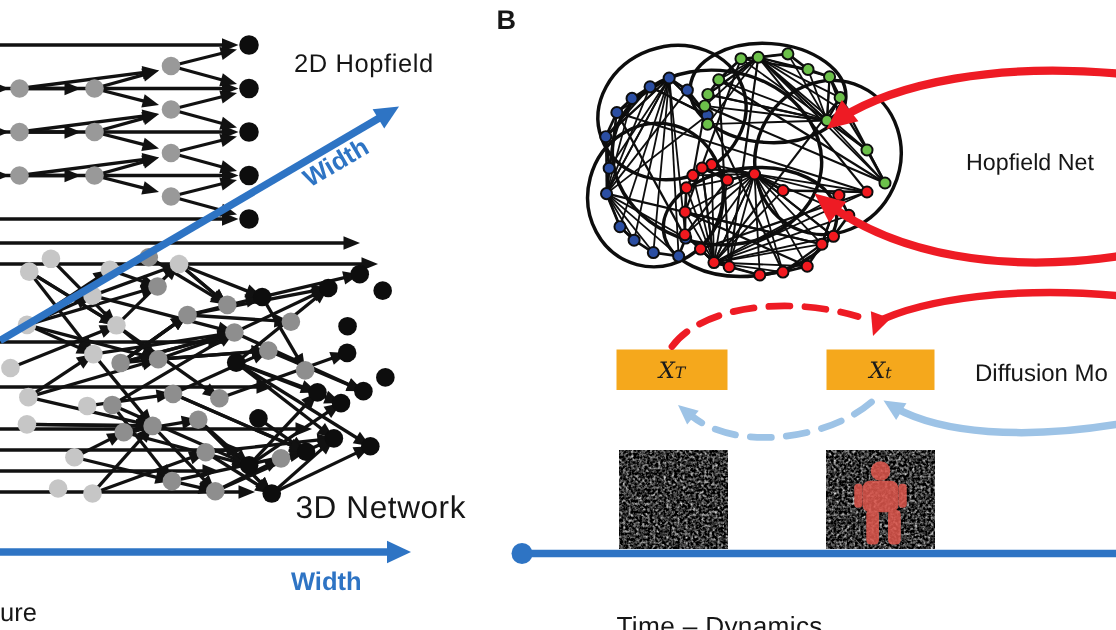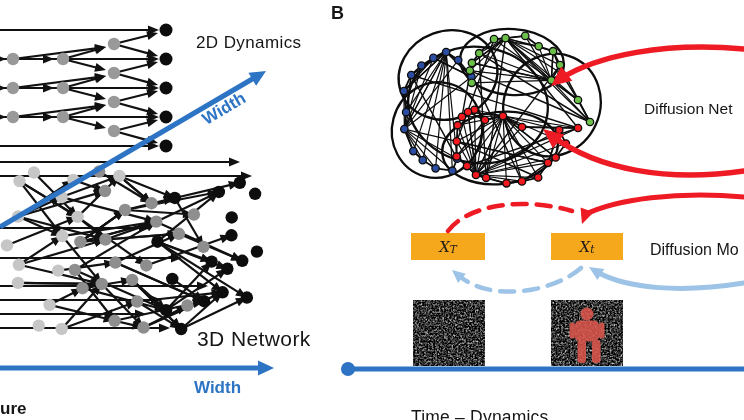--- a/index.html
+++ b/index.html
@@ -8,21 +8,21 @@
     font-family:"Liberation Sans",sans-serif;
   }
   #art{position:absolute;left:0;top:0;}
   .lbl{position:absolute;color:#161616;white-space:nowrap;line-height:1;}
   .lbl-2d{left:196px;top:34px;font-size:17px;letter-spacing:.4px;}
   .lbl-3d{left:197px;top:328px;font-size:21px;letter-spacing:.4px;}
   .lbl-b{left:331px;top:4px;font-size:18px;font-weight:bold;}
   .lbl-width{left:186px;top:100px;width:76px;text-align:center;font-size:17px;font-weight:bold;
     color:var(--axis-blue);transform:rotate(-30.5deg);transform-origin:center;}
   .lbl-depth{left:194px;top:379px;font-size:17px;font-weight:bold;color:var(--axis-blue);}
-  .lbl-ure{left:0px;top:400px;font-size:17px;font-weight:bold;}
+  .lbl-ure{left:0px;top:400px;font-size:17px;font-weight:normal;}
   .lbl-hopfield{left:644px;top:101px;font-size:15.5px;}
   .lbl-diffusion{left:650px;top:242px;font-size:16px;}
   .lbl-time{left:411px;top:373px;font-size:17.5px;font-weight:normal;letter-spacing:.2px;margin-top:36px;}
   .boxlbl{position:absolute;display:flex;align-items:center;justify-content:center;
     font-family:"DejaVu Serif",serif;font-style:italic;font-size:15px;color:#1a1a1a;}
   .boxlbl sub{font-size:10.5px;font-style:italic;transform:translateY(2px);}
   .boxlbl-left{left:411px;top:233px;width:74px;height:27px;}
   .boxlbl-right{left:551px;top:233px;width:72px;height:27px;}
 </style>
 </head>
@@ -610,26 +610,26 @@
         <path d="M744,197 C678,191 616,199 584,215" fill="none" stroke="#EE1B24" stroke-width="5" stroke-linecap="round"></path>
         <polygon points="582,224 593.7081504953863,212.29875169149105 580.5524538043836,207.51046968493168" fill="#EE1B24"></polygon>
         <path d="M581,268 C552,293 492,301 462,278" fill="none" stroke="#9DC3E6" stroke-width="4.5" stroke-linecap="round" stroke-dasharray="14 10"></path>
         <polygon points="452,270 458.1018521024275,282.9525055846389 465.8153034186659,273.75997226721114" fill="#9DC3E6"></polygon>
         <path d="M744,283 C682,293 628,289 597,272" fill="none" stroke="#9DC3E6" stroke-width="5" stroke-linecap="round"></path>
         <polygon points="589,267 597.4281981286741,279.9311823242816 604.3171485637057,268.9065570742481" fill="#9DC3E6"></polygon>
       </g>
   </svg>
 
   <div class="lbl lbl-b">B</div>
-  <div class="lbl lbl-2d">2D Dynamics</div>
+  <div class="lbl lbl-2d">2D Hopfield</div>
   <div class="lbl lbl-3d">3D Network</div>
   <div class="lbl lbl-width">Width</div>
   <div class="lbl lbl-depth">Width</div>
   <div class="lbl lbl-ure">ure</div>
-  <div class="lbl lbl-hopfield">Diffusion Net</div>
+  <div class="lbl lbl-hopfield">Hopfield Net</div>
   <div class="lbl lbl-diffusion">Diffusion Mo</div>
   <div class="lbl lbl-time">Time – Dynamics</div>
 
   <div class="boxlbl boxlbl-left">
     <span>X</span>
       <sub>T</sub>
   </div>
   <div class="boxlbl boxlbl-right">
     <span>X</span>
       <sub>t</sub>

